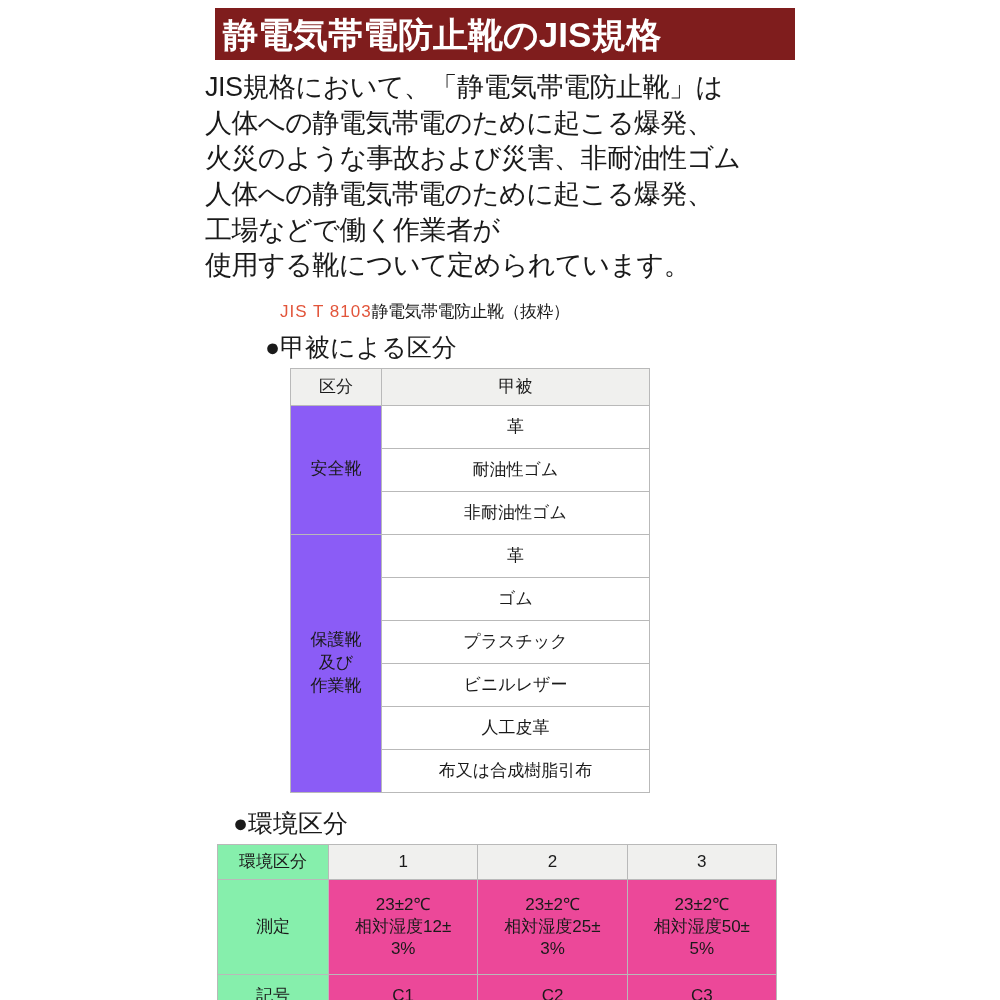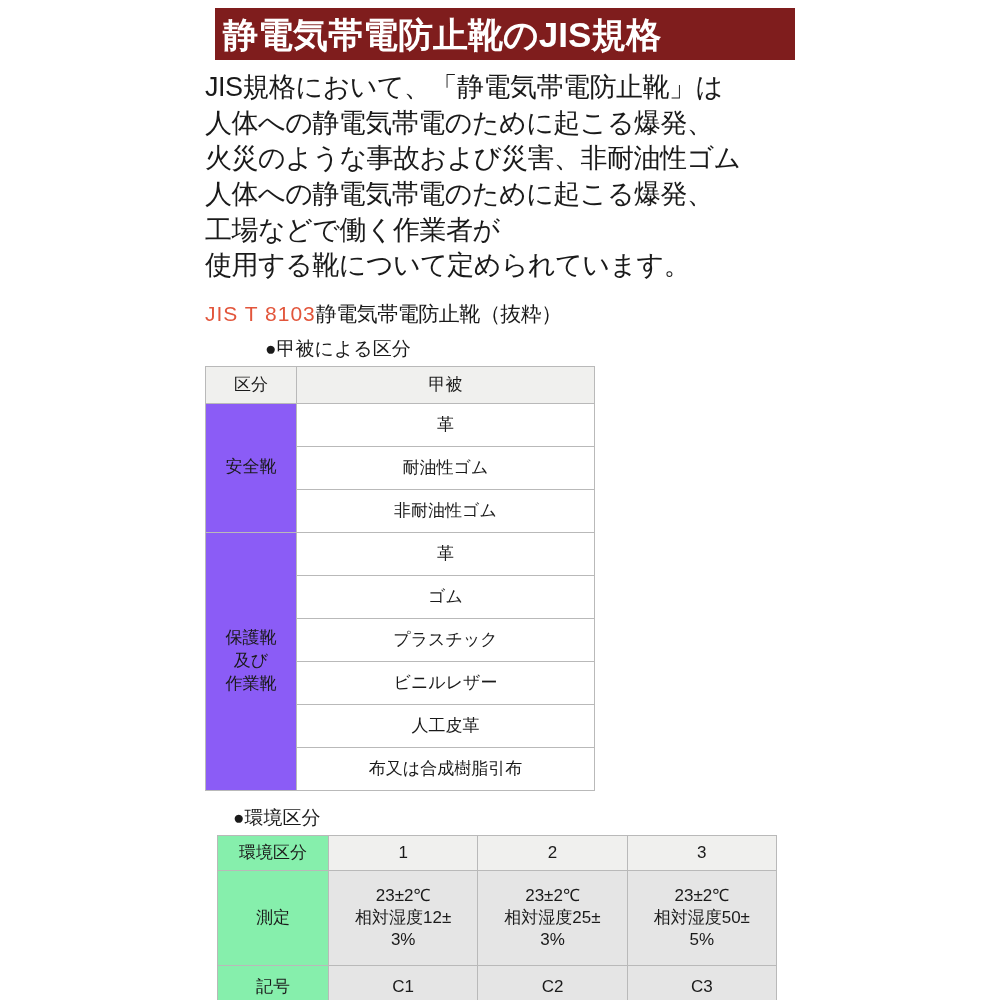--- a/index.html
+++ b/index.html
@@ -56,35 +56,36 @@
     color: #1a1a1a;
     letter-spacing: -0.5px;
   }
   .intro div {
     white-space: nowrap;
   }
 
   
   .jis-line {
     margin-top: 16px;
-    font-size: 21px;
+    margin-left: 75px;
+    font-size: 17px;
     white-space: nowrap;
   }
   .jis-line .code {
     color: #e2553b;
     letter-spacing: 1px;
   }
   .jis-line .rest {
     color: #1a1a1a;
     letter-spacing: -0.5px;
   }
 
   
   .section-head {
-    font-size: 19px;
+    font-size: 25px;
     margin-left: 60px;
     margin-top: 8px;
     color: #1a1a1a;
   }
   .section-head.second {
     margin-left: 28px;
     margin-top: 14px;
   }
 
   
@@ -93,22 +94,23 @@
     font-size: 17px;
     color: #1a1a1a;
   }
   table td {
     border: 1px solid #b9b9b9;
     text-align: center;
     vertical-align: middle;
     padding: 0;
   }
   .tbl-upper {
+    margin-left: 85px;
     margin-top: 4px;
-    width: 390px;
+    width: 360px;
   }
   .tbl-upper td {
     height: 42px;
   }
   .tbl-upper td.head {
     background: #f0f0ee;
     height: 36px;
   }
   .tbl-upper td.rowlabel {
     background: #8b5cf6;
@@ -129,21 +131,21 @@
   }
   .tbl-lower td.head {
     background: #f0f0ee;
   }
   .tbl-lower td.rowlabel {
     background: #86efac;
     width: 110px;
     font-family: Liberation Mono, monospace;
   }
   .tbl-lower td.val {
-    background: #e5e5e5;
+    background: #ec4899;
     line-height: 1.3;
     padding: 4px 2px;
   }
   .tbl-lower td.measure {
     height: 86px;
   }
 </style>
 </head>
 <body>
 

